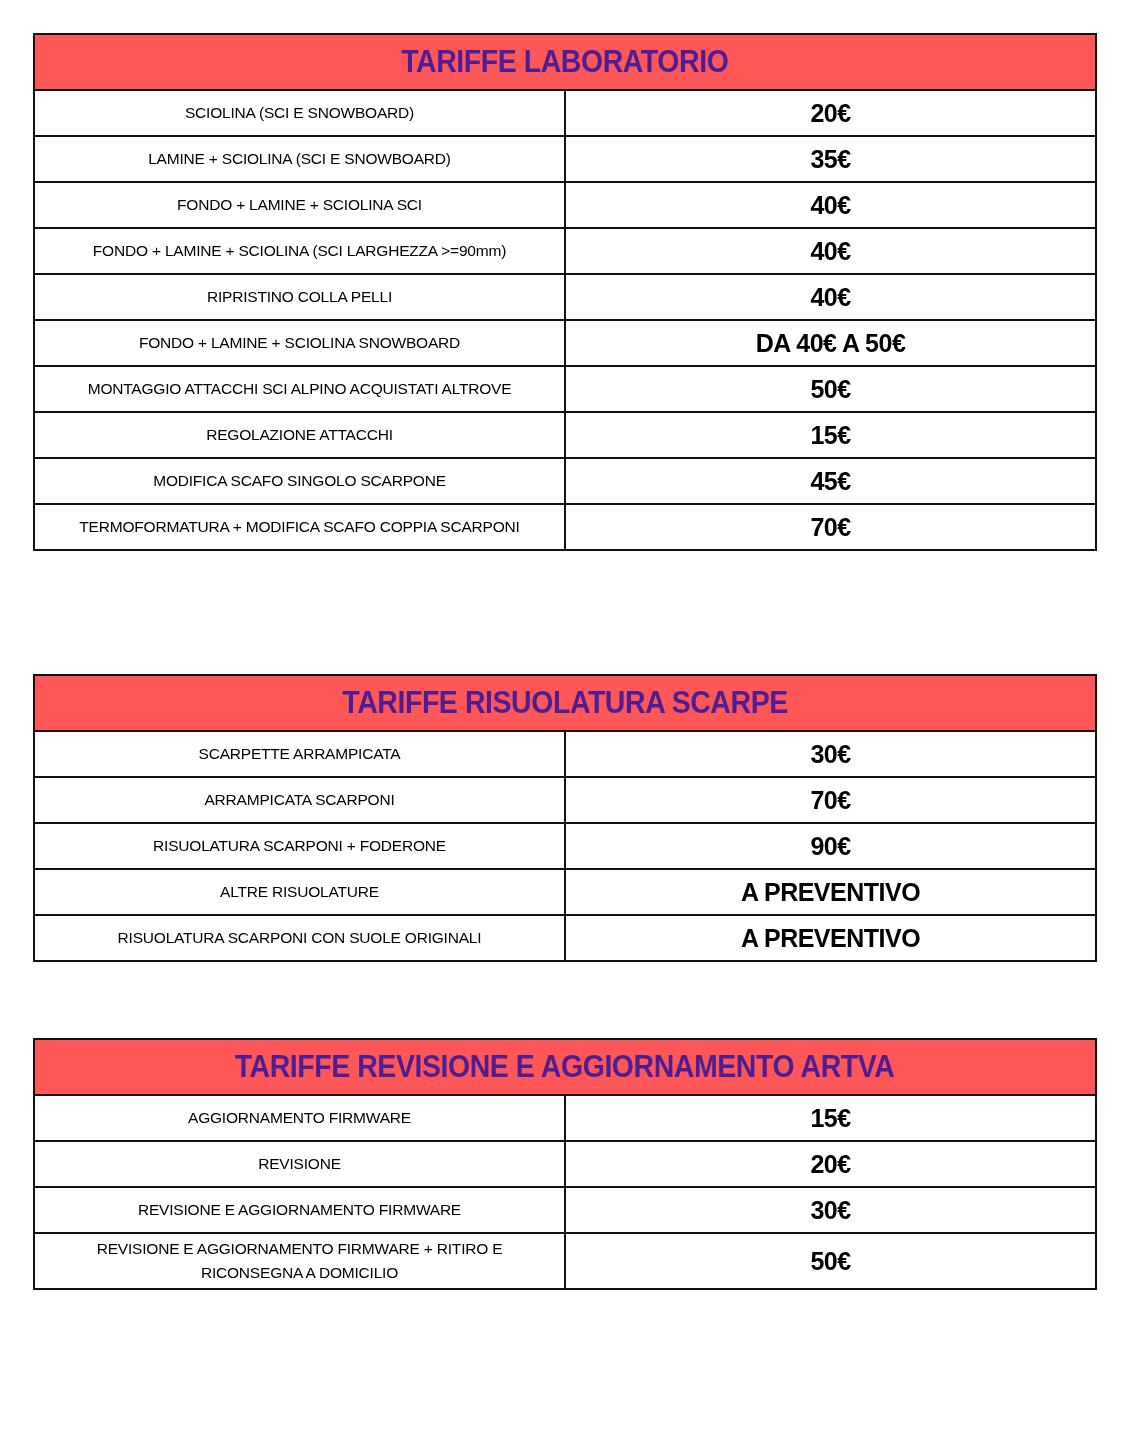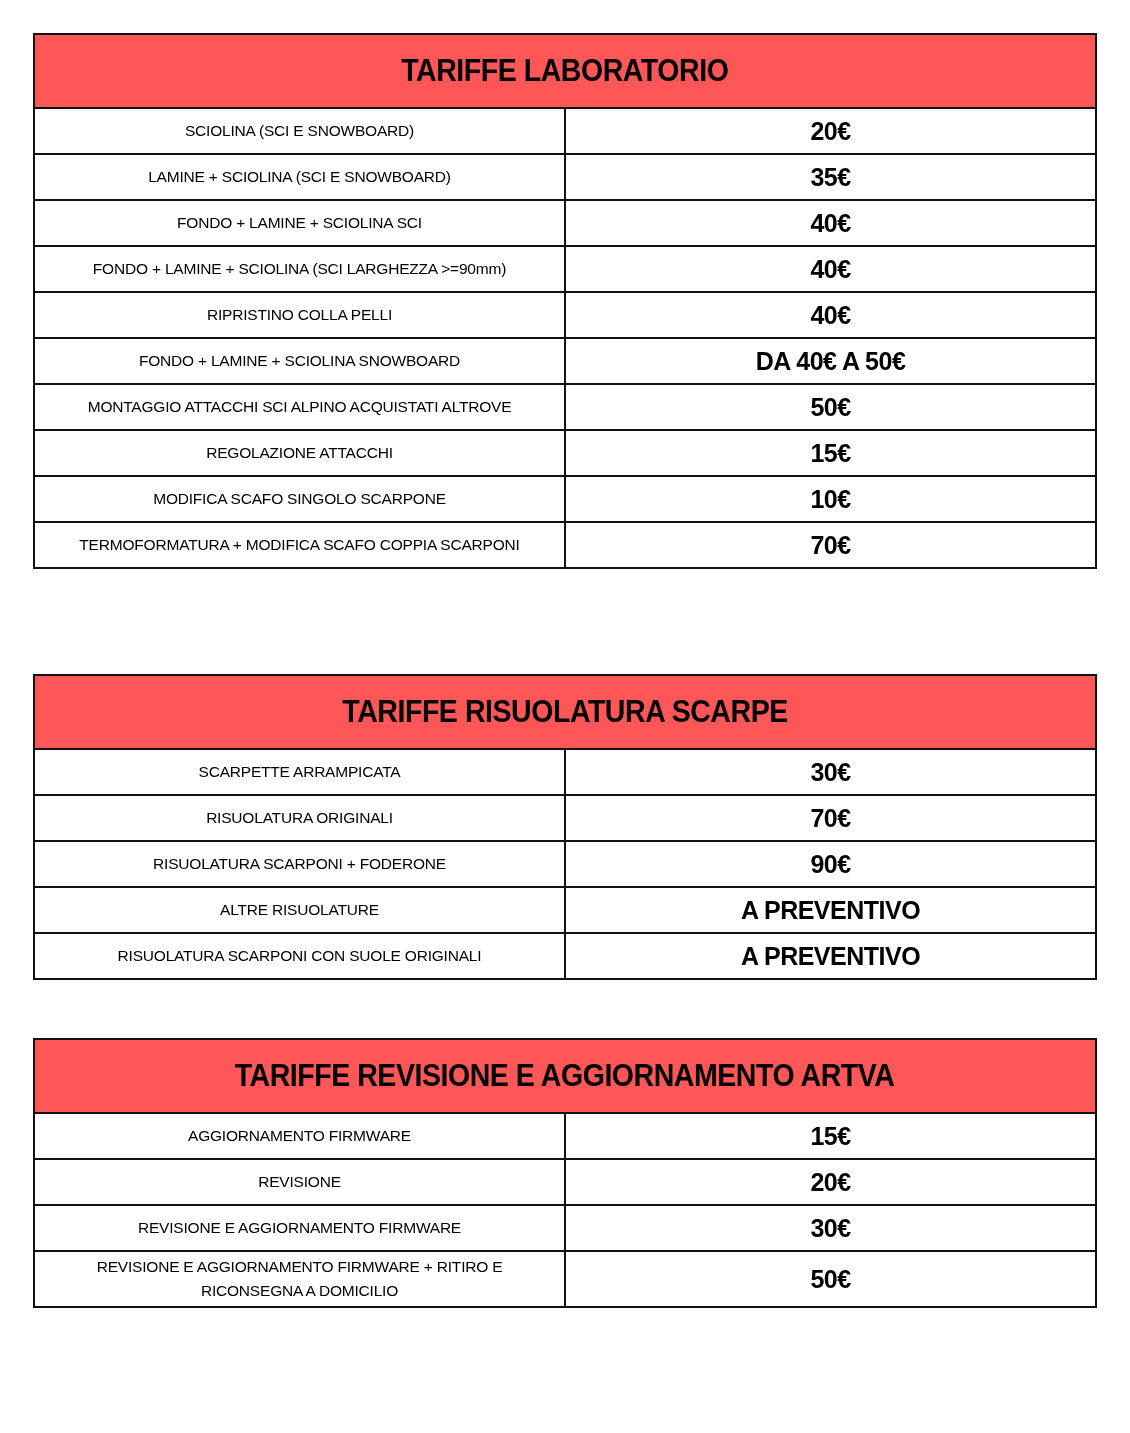--- a/index.html
+++ b/index.html
@@ -25,26 +25,26 @@
     }
     .price-table td, .price-table th {
       border: 2.5px solid #111111;
       padding: 0 6px;
       text-align: center;
       vertical-align: middle;
       box-sizing: border-box;
     }
     .price-table th {
       background: #ff5757;
-      height: 74px;
+      height: 56px;
       font-family: "Liberation Sans", sans-serif;
       font-weight: 700;
       font-size: 31px;
       letter-spacing: -0.5px;
-      color: #000000;
+      color: #4c1d95;
       transform-origin: center;
     }
     .price-table th span {
       display: inline-block;
       transform: scaleX(0.92);
     }
     .price-table td {
       height: 46px;
       background: #ffffff;
     }
@@ -107,42 +107,42 @@
     <tr>
         <td class="service"><span>MONTAGGIO ATTACCHI SCI ALPINO ACQUISTATI ALTROVE</span></td>
         <td class="price"><span>50€</span></td>
       </tr>
     <tr>
         <td class="service"><span>REGOLAZIONE ATTACCHI</span></td>
         <td class="price"><span>15€</span></td>
       </tr>
     <tr>
         <td class="service"><span>MODIFICA SCAFO SINGOLO SCARPONE</span></td>
-        <td class="price"><span>10€</span></td>
+        <td class="price"><span>45€</span></td>
       </tr>
     <tr>
         <td class="service"><span>TERMOFORMATURA + MODIFICA SCAFO COPPIA SCARPONI</span></td>
         <td class="price"><span>70€</span></td>
       </tr>
   </tbody>
 </table>
 
 <table class="price-table" id="table-shoes">
   <thead>
     <tr>
       <th colspan="2"><span>TARIFFE RISUOLATURA SCARPE</span></th>
     </tr>
   </thead>
   <tbody>
     <tr>
         <td class="service"><span>SCARPETTE ARRAMPICATA</span></td>
         <td class="price"><span>30€</span></td>
       </tr>
     <tr>
-        <td class="service"><span>RISUOLATURA ORIGINALI</span></td>
+        <td class="service"><span>ARRAMPICATA SCARPONI</span></td>
         <td class="price"><span>70€</span></td>
       </tr>
     <tr>
         <td class="service"><span>RISUOLATURA SCARPONI + FODERONE</span></td>
         <td class="price"><span>90€</span></td>
       </tr>
     <tr>
         <td class="service"><span>ALTRE RISUOLATURE</span></td>
         <td class="price"><span>A PREVENTIVO</span></td>
       </tr>

